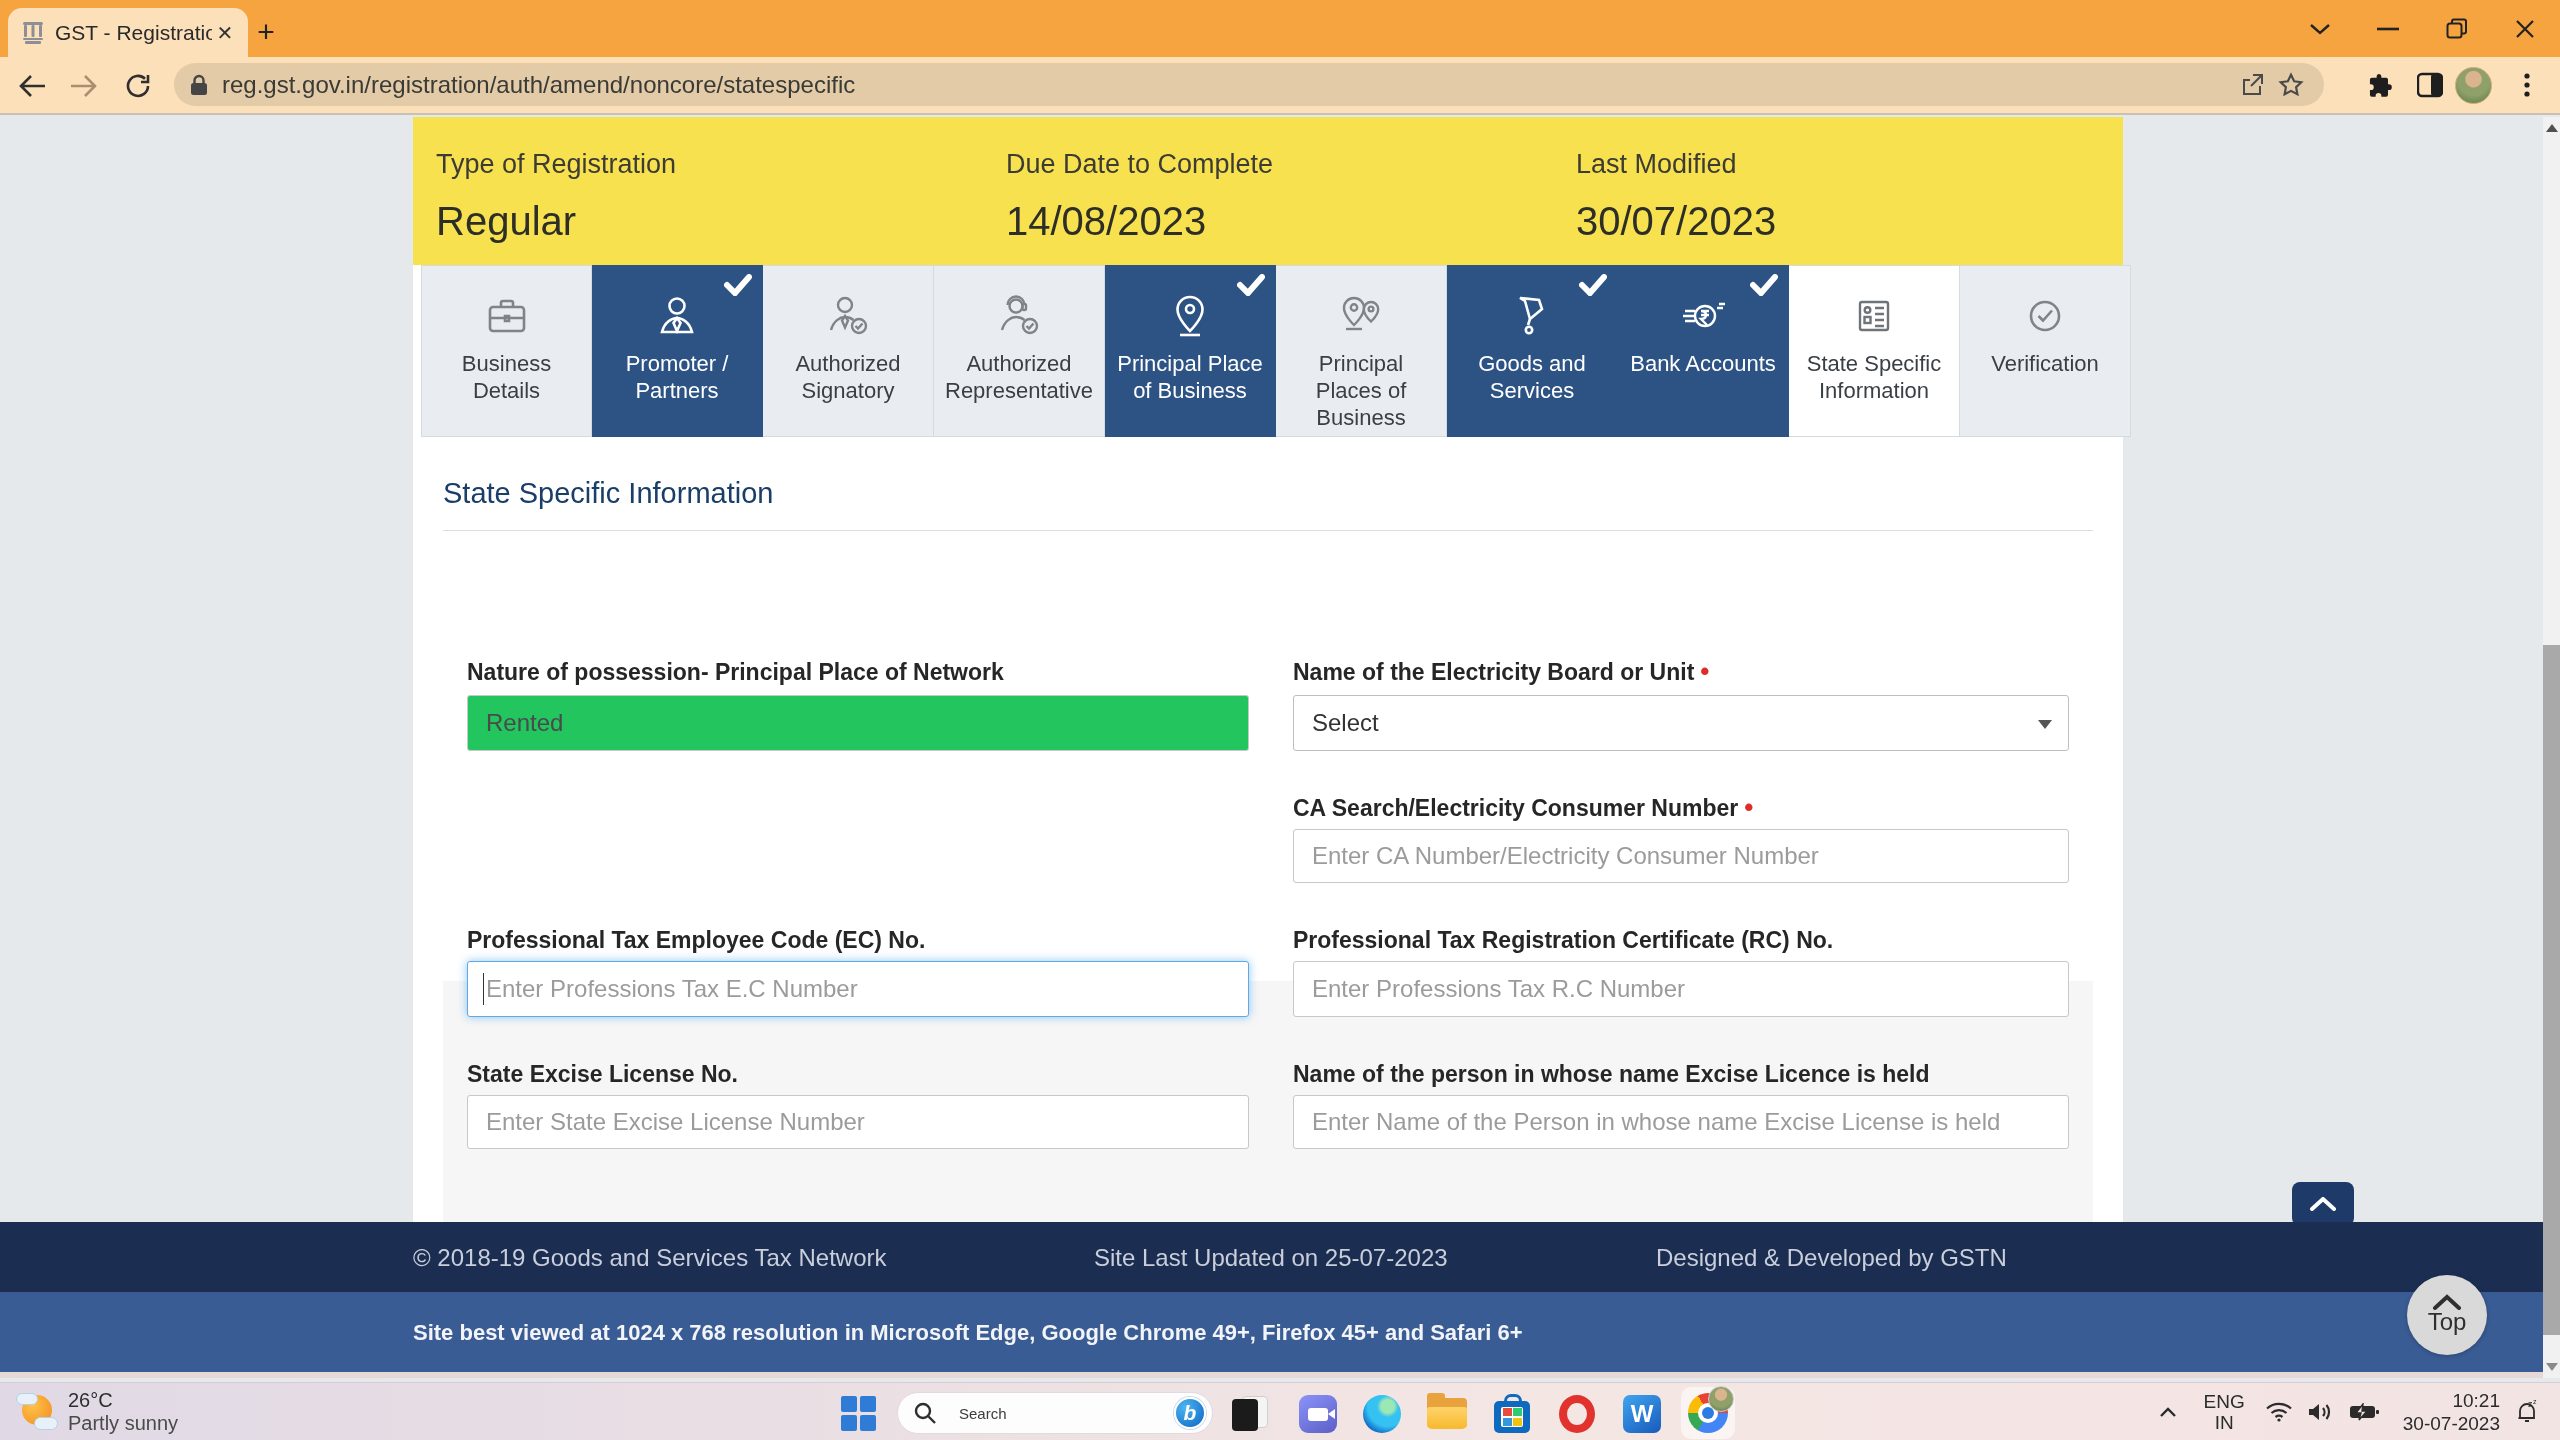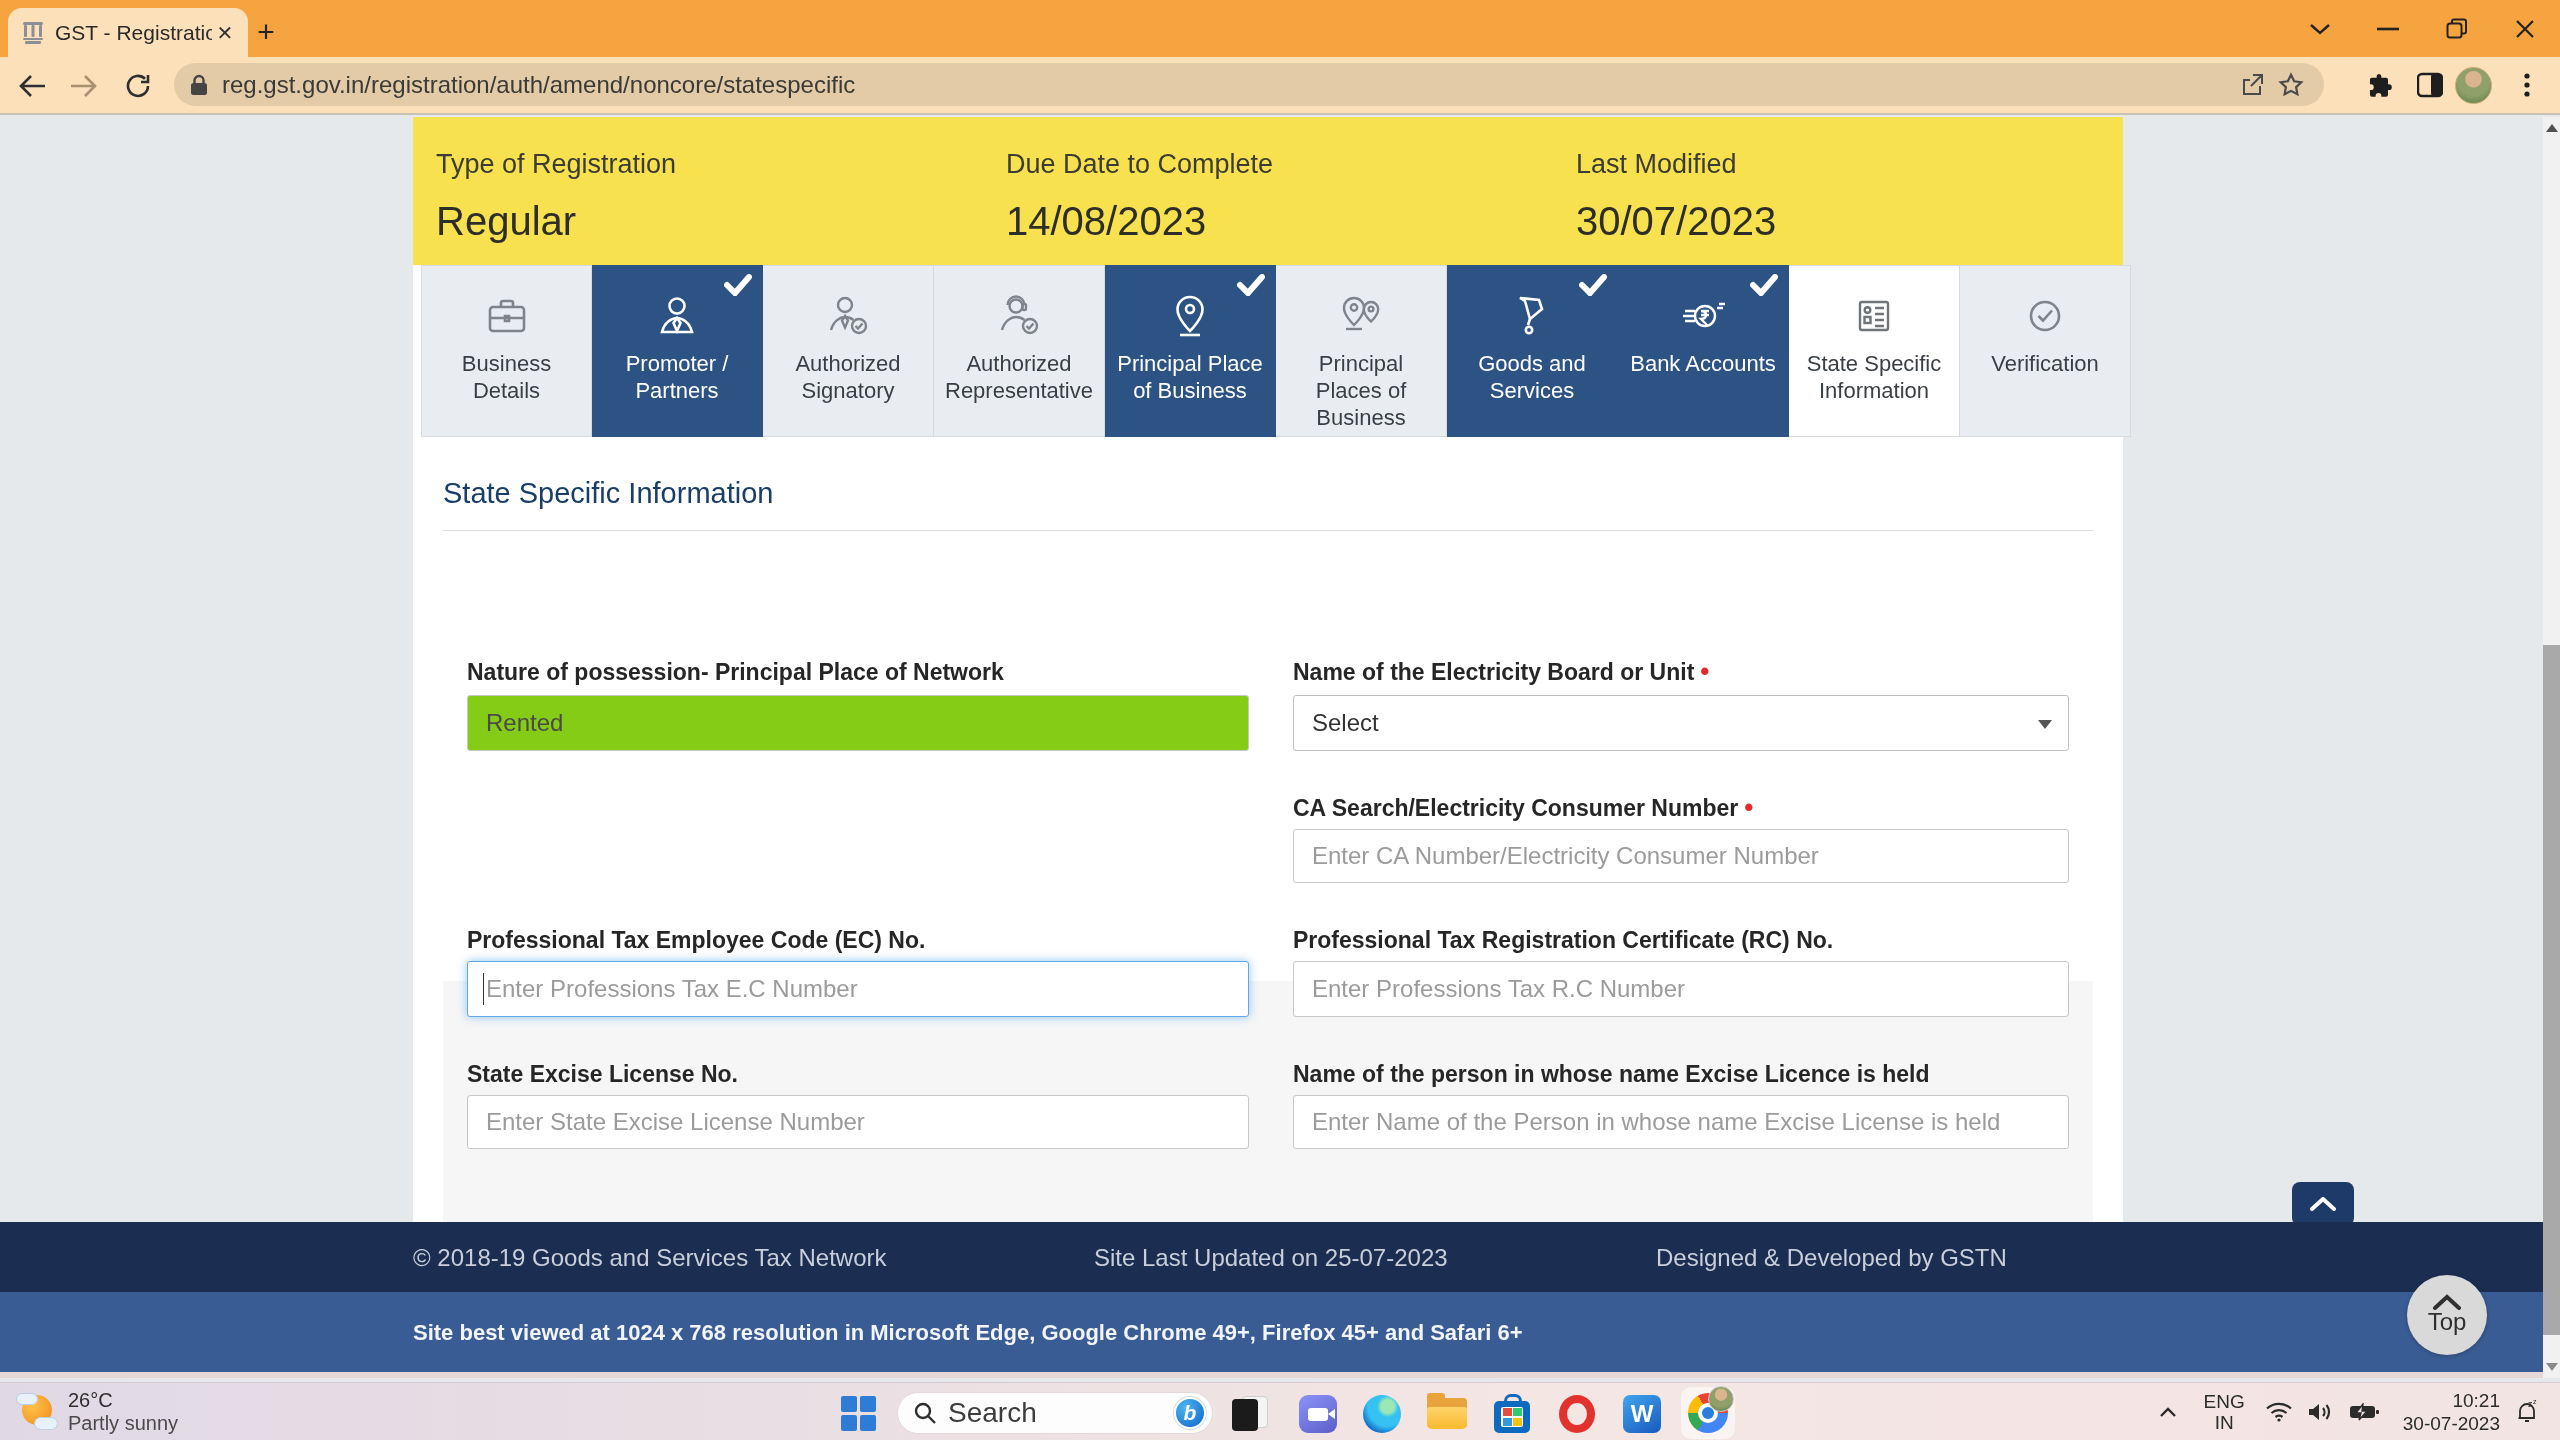--- a/index.html
+++ b/index.html
@@ -66,21 +66,21 @@
 
   
   .fhead { position:absolute; left:30px; top:40px; font-size:29px; color:#1A3E68; font-weight:500; }
   .fhr { position:absolute; left:30px; top:93px; width:1650px; height:0; border-top:1px solid #DDDDDD; }
 
   .flabel { position:absolute; font-size:23px; font-weight:700; color:#262626; white-space:nowrap; }
   .req { color:#E02B2B; font-size:26px; margin-left:6px; line-height:10px; }
   .ginput { position:absolute; height:56px; border:1px solid #C8C8C8; border-radius:3px; background:#fff;
             font-family:"Liberation Sans",sans-serif; font-size:24px; color:#333; padding:0 18px; outline:none; }
   .ginput::placeholder { color:#9B9B9B; opacity:1; }
-  .ginput.gdisabled { background:#84cc16; color:#4A4A4A; }
+  .ginput.gdisabled { background:#22c55e; color:#4A4A4A; }
   .ginput.gfocus { border:1px solid #61A8E8; box-shadow:0 0 10px rgba(82,168,236,0.65); }
   .gselect { position:absolute; height:56px; border:1px solid #BFBFBF; border-radius:3px; background:#fff;
              display:flex; align-items:center; padding:0 18px; font-size:24px; color:#333; cursor:pointer; }
   .sel-caret { position:absolute; right:16px; top:24px; width:0; height:0; border-left:7px solid transparent;
                border-right:7px solid transparent; border-top:9px solid #555; }
   .gpanel { position:absolute; left:30px; top:544px; width:1650px; height:253px; background:#F6F6F6; }
   .icaret { position:absolute; left:16px; top:12px; width:1px; height:32px; background:#333; }
 
   
   .chiptop { position:absolute; left:2292px; top:1065px; width:62px; height:44px; background:#1E3A68;
@@ -111,21 +111,21 @@
   .wtext { margin-left:10px; }
   .wt1 { font-size:20px; color:#2E2E2E; }
   .wt2 { font-size:20px; color:#4A4A4A; }
 
   .startbtn { position:absolute; left:838px; top:11px; width:40px; height:38px; display:flex; align-items:center; justify-content:center; cursor:pointer; }
   .winlogo { display:grid; grid-template-columns:16px 16px; grid-template-rows:16px 16px; gap:3px; }
   .winlogo span { background:#2E7CD6; border-radius:2px; }
 
   .searchpill { position:absolute; left:897px; top:9px; width:316px; height:42px; background:rgba(255,255,255,.92);
                 border:1px solid #E3D9DD; border-radius:22px; display:flex; align-items:center; padding:0 6px 0 16px; cursor:pointer; }
-  .searchpill .stext { font-size:28px; color:#3C3C3C; margin-left:12px; flex:1; }
+  .searchpill .stext { font-size:15px; color:#3C3C3C; margin-left:23px; flex:1; }
   .bingball { width:32px; height:32px; border-radius:50%; background:radial-gradient(circle at 32% 30%, #4DB6F0, #0B63C6);
               display:flex; align-items:center; justify-content:center; color:#fff; font-size:21px; font-weight:700; font-style:italic; border:2px solid #fff; box-shadow:0 0 0 1px #CBD9E8; }
 
   .tbapp { position:absolute; top:8px; width:46px; height:46px; display:flex; align-items:center; justify-content:center; cursor:pointer; }
   .ic-darkapp { position:relative; width:36px; height:36px; }
   .ic-darkapp .da-b { position:absolute; right:0; top:0; width:26px; height:32px; background:#F4F4F4; border:1px solid #CFCFCF; border-radius:4px; }
   .ic-darkapp .da-f { position:absolute; left:0; top:3px; width:26px; height:32px; background:#1B1B1B; border-radius:4px; }
   .ic-chat { width:38px; height:38px; border-radius:9px; background:linear-gradient(145deg,#8B93F8,#5B5FC7);
              display:flex; align-items:center; justify-content:center; }
   .camglyph { position:relative; width:20px; height:13px; background:#fff; border-radius:3px; }

